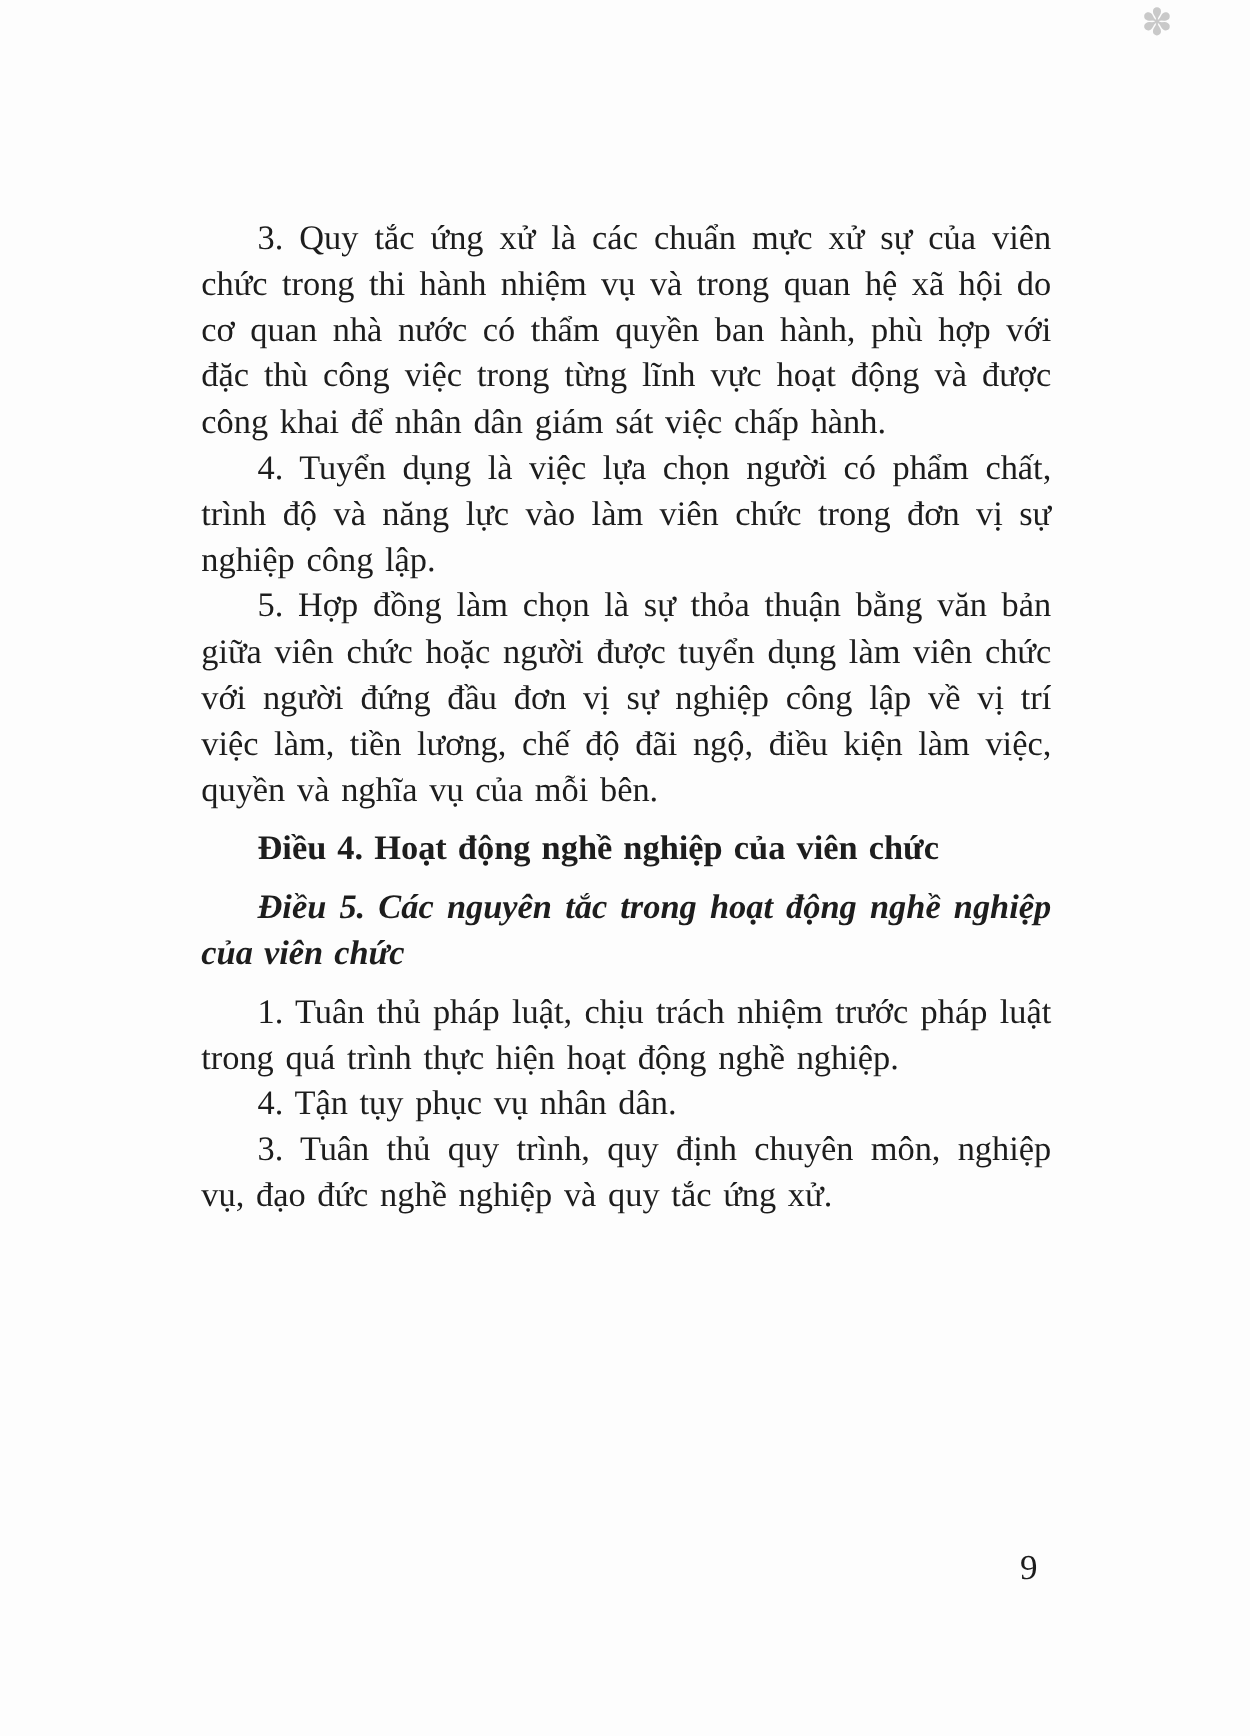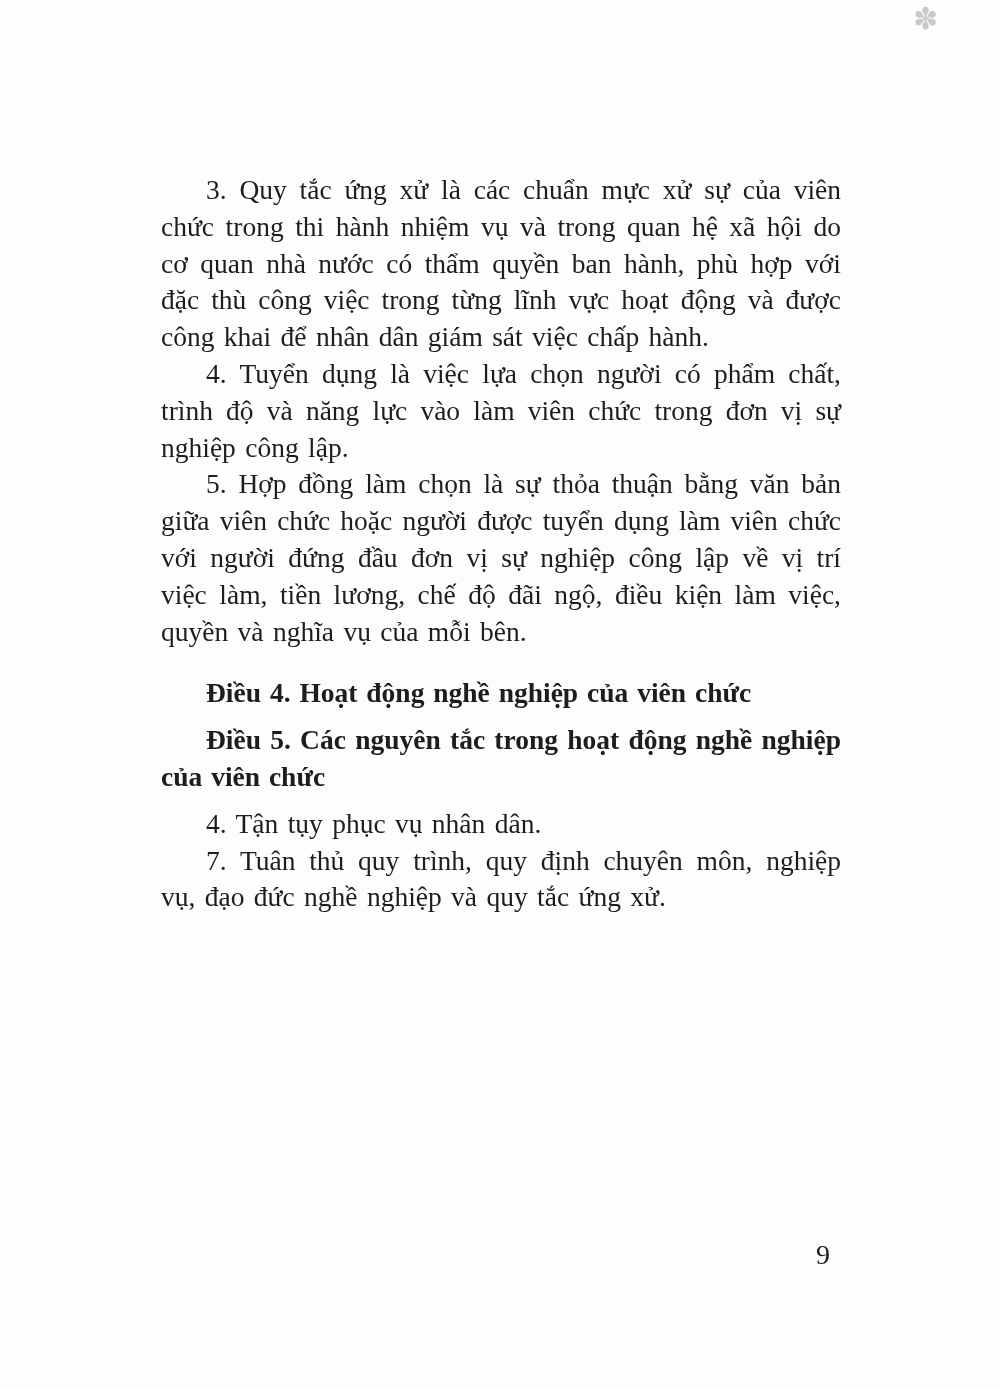--- a/index.html
+++ b/index.html
@@ -36,22 +36,22 @@
     text-indent: 45px;
     word-spacing: 2.5px;
   }
   .para .term { }
   .heading {
     margin: 0;
     font-weight: bold;
     text-indent: 45px;
     word-spacing: 2px;
   }
-  .heading-4 { margin-top: 25px; margin-bottom: 10px; }
-  .heading-5 { margin-top: 5px; margin-bottom: 10px; }
+  .heading-4 { margin-top: 10px; margin-bottom: 10px; }
+  .heading-5 { margin-top: 5px; margin-bottom: 10px; font-style: italic; }
   .page-number {
     position: absolute;
     top: 1238px;
     right: 170px;
     font-size: 28px;
     line-height: 34px;
   }
 </style>
 </head>
 <body>
@@ -66,22 +66,23 @@
 
     <p class="para"><span>4. </span><span class="term">Tuyển dụng</span><span> là việc lựa chọn người có phẩm chất, trình độ và năng lực vào làm viên chức trong đơn vị sự nghiệp công lập.</span></p>
 
     <p class="para"><span>5. </span><span class="term">Hợp đồng làm chọn</span><span> là sự thỏa thuận bằng văn bản giữa viên chức hoặc người được tuyển dụng làm viên chức với người đứng đầu đơn vị sự nghiệp công lập về vị trí việc làm, tiền lương, chế độ đãi ngộ, điều kiện làm việc, quyền và nghĩa vụ của mỗi bên.</span></p>
 
     <p class="heading heading-4">Điều 4. Hoạt động nghề nghiệp của viên chức</p>
 
 
     <p class="heading heading-5">Điều 5. Các nguyên tắc trong hoạt động nghề nghiệp của viên chức</p>
 
+    <p class="para">1. Tuân thủ pháp luật, chịu trách nhiệm trước pháp luật trong quá trình thực hiện hoạt động nghề nghiệp.</p>
 
     <p class="para">4. Tận tụy phục vụ nhân dân.</p>
 
-    <p class="para">7. Tuân thủ quy trình, quy định chuyên môn, nghiệp vụ, đạo đức nghề nghiệp và quy tắc ứng xử.</p>
+    <p class="para">3. Tuân thủ quy trình, quy định chuyên môn, nghiệp vụ, đạo đức nghề nghiệp và quy tắc ứng xử.</p>
 
   </div>
 
   <div class="page-number">9</div>
 
 </div>
 
 </body></html>

